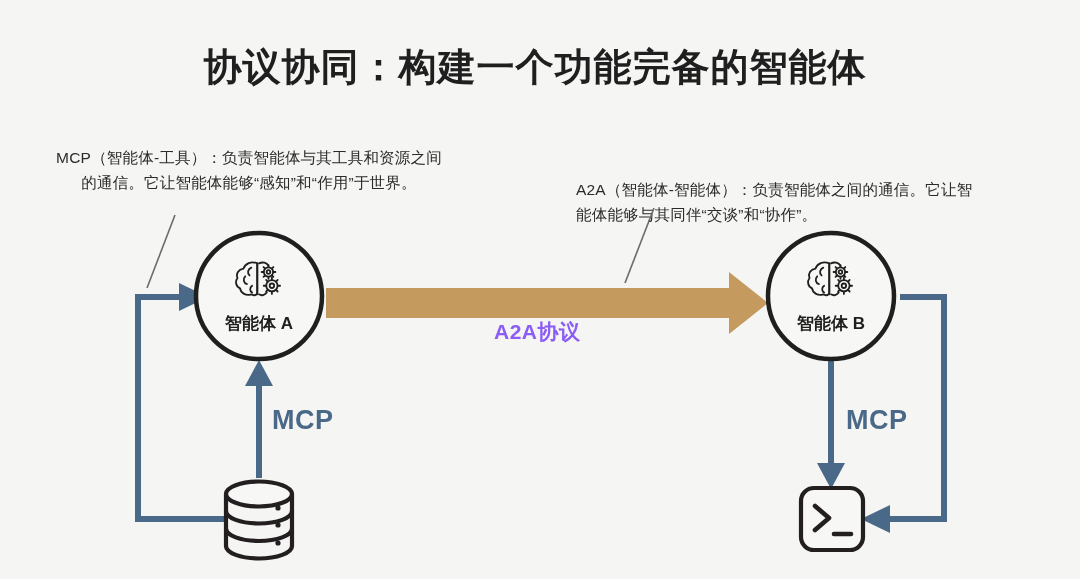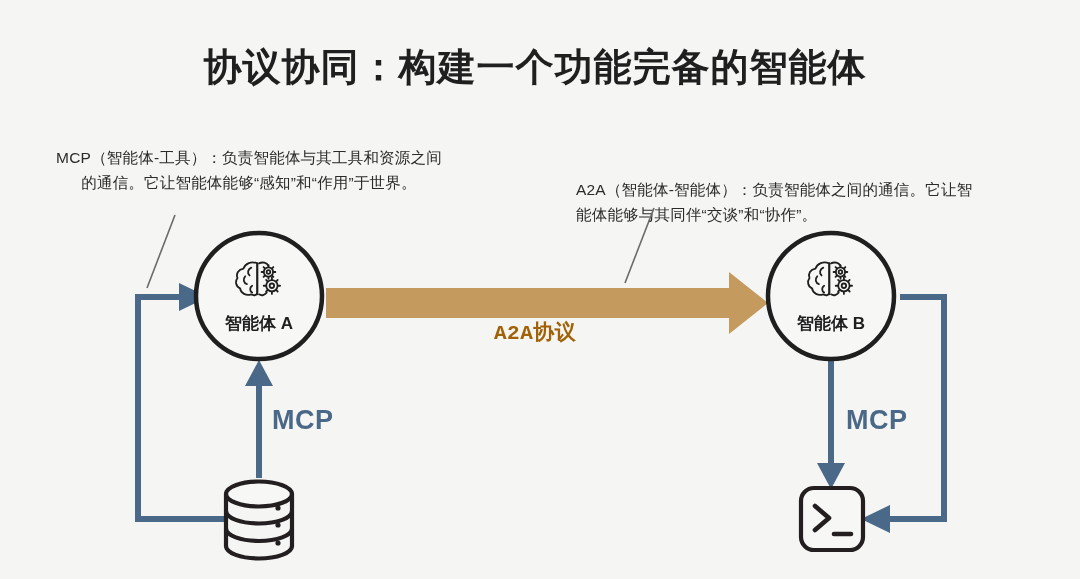--- a/index.html
+++ b/index.html
@@ -63,23 +63,22 @@
     color: #1f1f1f;
     white-space: nowrap;
   }
   .proto-label {
     position: absolute;
     font-weight: bold;
     white-space: nowrap;
   }
   .a2a-label {
     font-size: 21px;
-    color: #a16207;
+    color: #8b5cf6;
     letter-spacing: 0.5px;
-    font-family: Liberation Mono, monospace;
   }
   .mcp-label {
     font-size: 27px;
     color: #4a6887;
     letter-spacing: 0.5px;
   }
 </style>
 </head>
 <body>
 

